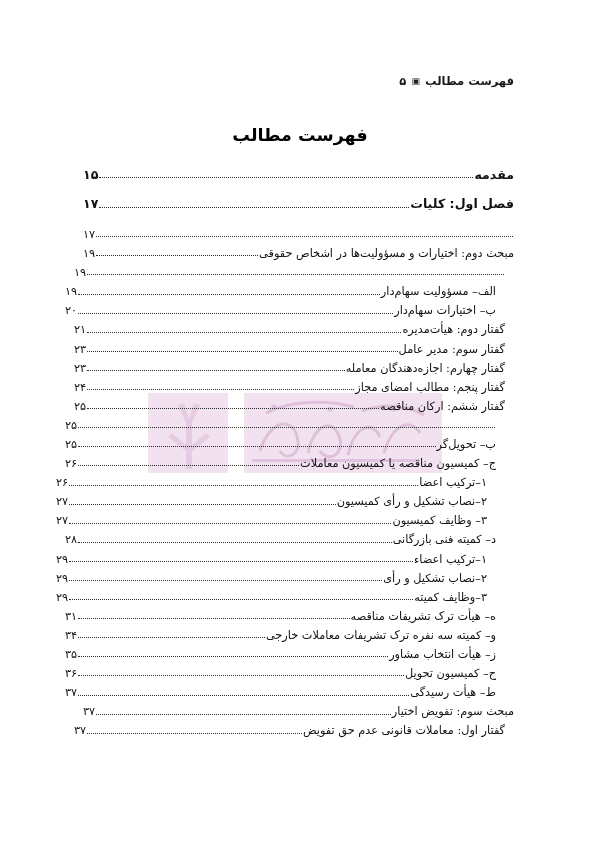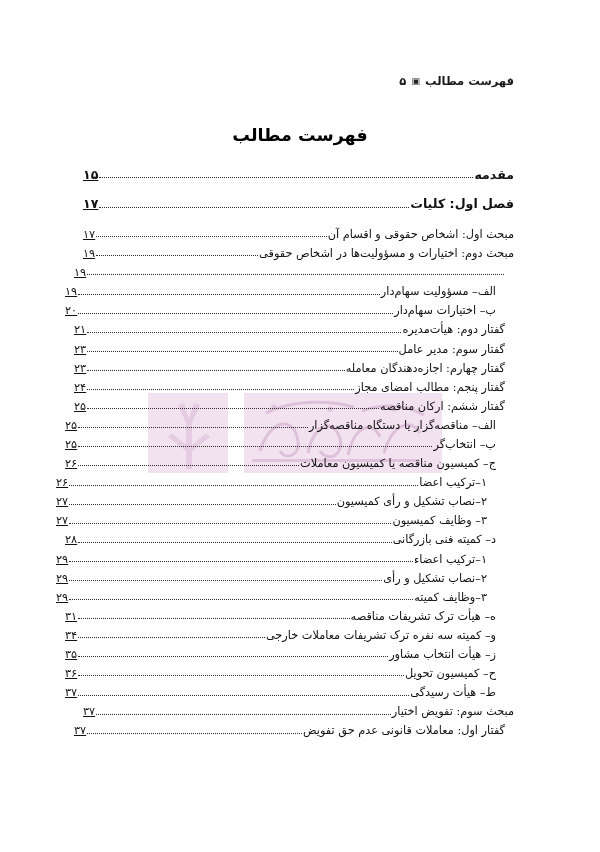--- a/index.html
+++ b/index.html
@@ -105,21 +105,20 @@
     border-bottom: 1.1px dotted #2b2b2b;
     margin: 0 1px 4px 1px;
     height: 1px;
   }
   .toc-row .pagenum {
     flex: 0 0 auto;
     white-space: nowrap;
     padding-bottom: 1px;
     text-align: center;
     direction: rtl;
-    text-decoration: underline;
   }
 
   
   .toc-row.lvl-0 { font-weight: bold; font-size: 12.6px; }
   .toc-row.lvl-0 .pagenum { font-weight: bold; }
   .toc-row.lvl-1 { font-weight: normal; }
   .toc-row.lvl-2 { padding-right: 9px; }
   .toc-row.lvl-3 { padding-right: 18px; }
   .toc-row.lvl-4 { padding-right: 27px; }
 
@@ -174,21 +173,20 @@
         <span class="label">مقدمه</span>
         <span class="leader"></span>
         <span class="pagenum">۱۵</span>
       </div>
       <div class="toc-row lvl-0 gap-after">
         <span class="label">فصل اول: کلیات</span>
         <span class="leader"></span>
         <span class="pagenum">۱۷</span>
       </div>
       <div class="toc-row lvl-1">
-        <span class="label">مبحث اول: اشخاص حقوقی و اقسام آن</span>
         <span class="leader"></span>
         <span class="pagenum">۱۷</span>
       </div>
       <div class="toc-row lvl-1">
         <span class="label">مبحث دوم: اختیارات و مسؤولیت‌ها در اشخاص حقوقی</span>
         <span class="leader"></span>
         <span class="pagenum">۱۹</span>
       </div>
       <div class="toc-row lvl-2">
         <span class="leader"></span>
@@ -223,26 +221,25 @@
         <span class="label">گفتار پنجم: مطالب امضای مجاز</span>
         <span class="leader"></span>
         <span class="pagenum">۲۴</span>
       </div>
       <div class="toc-row lvl-2">
         <span class="label">گفتار ششم: ارکان مناقصه</span>
         <span class="leader"></span>
         <span class="pagenum">۲۵</span>
       </div>
       <div class="toc-row lvl-3">
-        <span class="label">الف– مناقصه‌گزار یا دستگاه مناقصه‌گزار</span>
         <span class="leader"></span>
         <span class="pagenum">۲۵</span>
       </div>
       <div class="toc-row lvl-3">
-        <span class="label">ب– انتخاب‌گر</span>
+        <span class="label">ب– تحویل‌گر</span>
         <span class="leader"></span>
         <span class="pagenum">۲۵</span>
       </div>
       <div class="toc-row lvl-3">
         <span class="label">ج– کمیسیون مناقصه یا کمیسیون معاملات</span>
         <span class="leader"></span>
         <span class="pagenum">۲۶</span>
       </div>
       <div class="toc-row lvl-4">
         <span class="label">۱–ترکیب اعضا</span>

